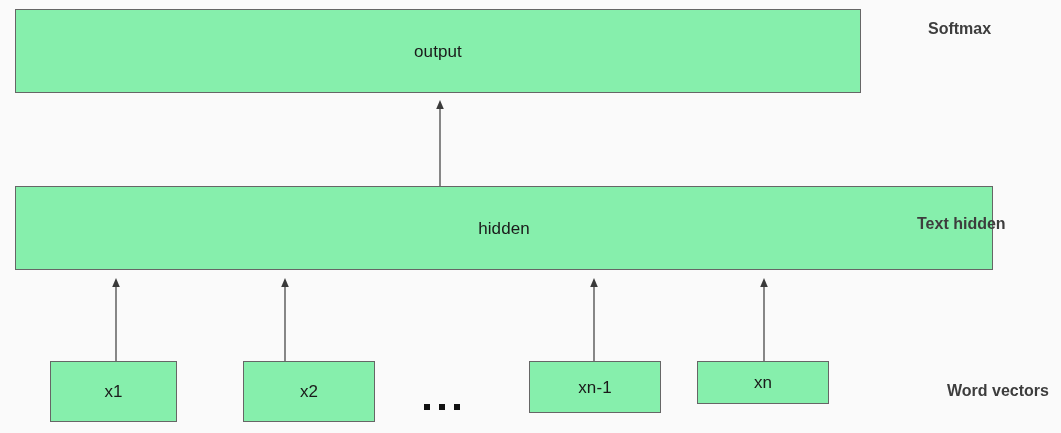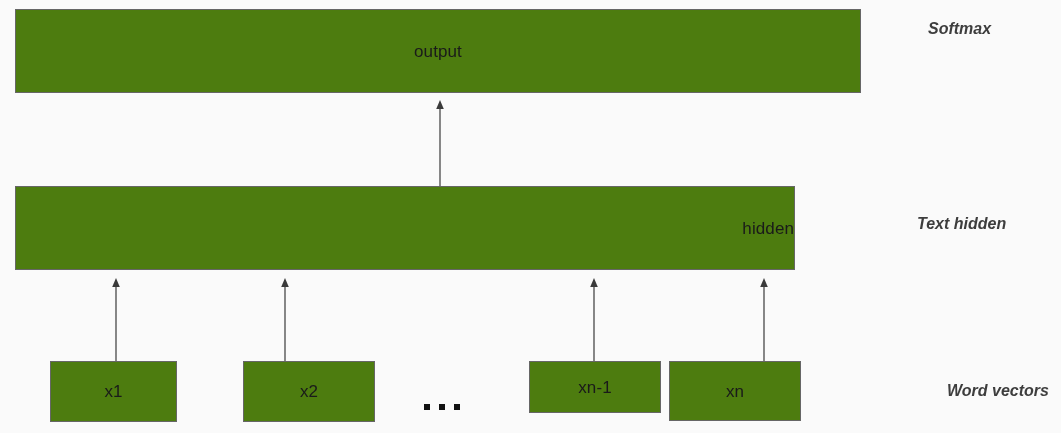--- a/index.html
+++ b/index.html
@@ -12,66 +12,65 @@
     width: 1061px;
     height: 433px;
     background: #fafafa;
     font-family: "Liberation Sans", sans-serif;
     overflow: hidden;
   }
   .node-box {
     position: absolute;
     box-sizing: border-box;
     border: 1px solid #666666;
-    background: #4d7c0f;
+    background: #86efac;
     display: flex;
     align-items: center;
     justify-content: center;
   }
   .node-label {
     font-size: 17px;
     color: #1a1a1a;
     font-family: "Liberation Sans", sans-serif;
     line-height: 1;
     letter-spacing: 0.1px;
   }
   .layer-tag {
     position: absolute;
     font-size: 16px;
     font-weight: bold;
     color: #3d3d3d;
     font-family: "Liberation Sans", sans-serif;
     white-space: nowrap;
-    font-style: italic;
   }
   .arrow-svg {
     position: absolute;
     overflow: visible;
   }
   .ellipsis-mark {
     position: absolute;
     display: flex;
     gap: 9px;
     align-items: center;
   }
   .ellipsis-mark span {
     display: block;
     width: 6px;
     height: 6px;
     background: #111111;
   }
 
   
   #output-box   { left: 15px;  top: 9px;   width: 846px; height: 84px; }
-  #hidden-box   { left: 15px;  top: 186px; width: 780px; height: 84px; justify-content: flex-end; }
+  #hidden-box   { left: 15px;  top: 186px; width: 978px; height: 84px; }
 
   #word-box-0   { left: 50px;  top: 361px; width: 127px; height: 61px; }
   #word-box-1   { left: 219px; top: 361px; width: 132px; height: 61px; margin-left: 24px; }
   #word-box-2   { left: 529px; top: 361px; width: 132px; height: 52px; }
-  #word-box-3   { left: 669px; top: 361px; width: 132px; height: 60px; text-align: center; }
+  #word-box-3   { left: 697px; top: 361px; width: 132px; height: 43px; text-align: center; }
 
   #tag-softmax  { left: 928px; top: 20px; }
   #tag-text     { left: 917px; top: 215px; }
   #tag-word     { left: 899px; top: 382px; margin-left: 48px; }
 
   #ellipsis     { left: 424px; top: 404px; }
 
   #arrow-hidden-to-output { left: 432px; top: 96px;  width: 16px; height: 92px; }
   #arrow-w0 { left: 108px; top: 274px; width: 16px; height: 90px; }
   #arrow-w1 { left: 277px; top: 274px; width: 16px; height: 90px; }

